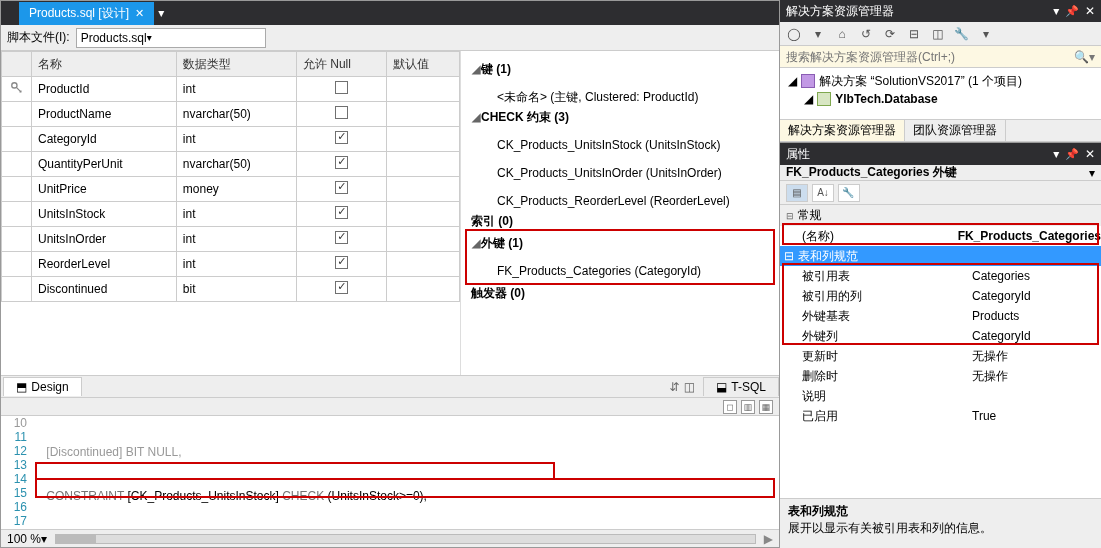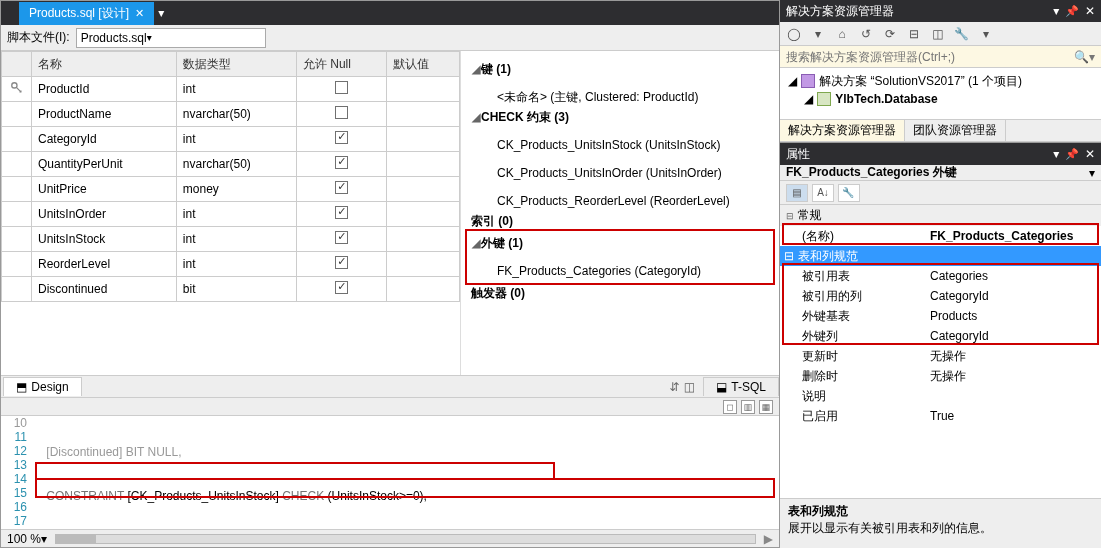--- a/index.html
+++ b/index.html
@@ -84,21 +84,21 @@
   .prop-header { background: #eee; height: 16px; display: flex; align-items: center; padding: 0 6px; border-bottom: 1px solid #ccc; }
   .prop-toolbar { background: #eee; height: 24px; display: flex; align-items: center; padding: 0 6px; gap: 4px; border-bottom: 1px solid #ccc; }
   .prop-toolbar .pt { width: 22px; height: 18px; border: 1px solid #ccc; background: #fff; display: flex; align-items: center; justify-content: center; font-size: 10px; color: #555; }
   .prop-toolbar .pt.alt { background: #cde; }
   
   .prop-grid { flex: 1; background: #fff; overflow: hidden; position: relative; }
   .prop-grid .cat { background: #eee; padding: 2px 6px; display: flex; align-items: center; gap: 4px; }
   .prop-grid .cat .exp { font-size: 9px; color: #666; }
   .prop-grid .row { display: flex; height: 20px; align-items: center; }
   .prop-grid .row .k { width: 150px; padding-left: 22px; }
-  .prop-grid .row .v { flex: 1; }
+  .prop-grid .row .v { flex: 1; margin-left: 42px; }
   .prop-grid .row.sel { background: #3399ff; color: #fff; }
   .prop-grid .box-red { border: 2px solid #c00; position: absolute; }
   .prop-grid .disabled { color: #999; }
   
   .prop-desc { height: 50px; background: #eee; border-top: 1px solid #ccc; padding: 4px 8px; }
   .prop-desc .t { font-weight: bold; }
   
   svg.key-ico { width: 14px; height: 14px; }
 </style>
 </head>
@@ -168,28 +168,28 @@
             </tr>
             <tr>
               <td class="key-cell"></td>
               <td>UnitPrice</td>
               <td>money</td>
               <td class="check"><span class="chk on"></span></td>
               <td></td>
             </tr>
             <tr>
               <td class="key-cell"></td>
+              <td>UnitsInStock</td>
+              <td>int</td>
+              <td class="check"><span class="chk on"></span></td>
+              <td></td>
+            </tr>
+            <tr>
+              <td class="key-cell"></td>
               <td>UnitsInOrder</td>
-              <td>int</td>
-              <td class="check"><span class="chk on"></span></td>
-              <td></td>
-            </tr>
-            <tr>
-              <td class="key-cell"></td>
-              <td>UnitsInStock</td>
               <td>int</td>
               <td class="check"><span class="chk on"></span></td>
               <td></td>
             </tr>
             <tr>
               <td class="key-cell"></td>
               <td>ReorderLevel</td>
               <td>int</td>
               <td class="check"><span class="chk on"></span></td>
               <td></td>

